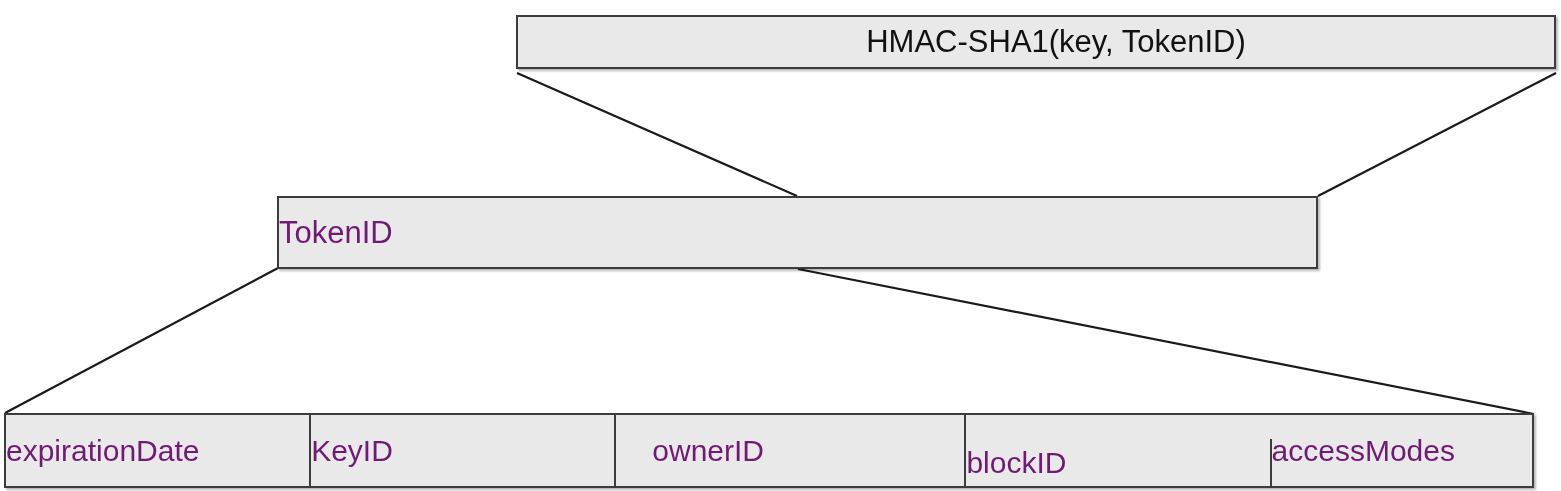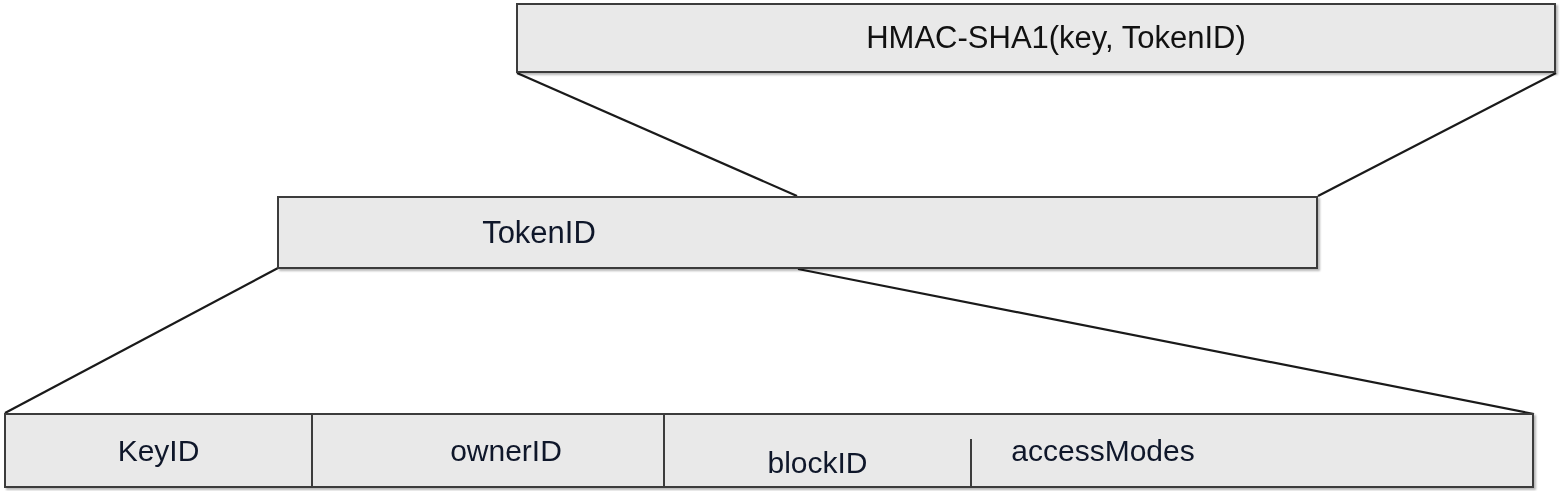--- a/index.html
+++ b/index.html
@@ -43,33 +43,32 @@
     display: flex;
     box-shadow: 2px 2px 2px rgba(0,0,0,0.28);
     border: 2px solid #3c3c3c;
     background: #e9e9e9;
   }
   .split-cell {
     box-sizing: border-box;
     background: #e9e9e9;
     display: flex;
     align-items: center;
-    justify-content: center;
-    color: #0f172a;
+    color: #701a75;
     white-space: nowrap;
     border-right: 2px solid #3c3c3c;
   }
   .split-cell:last-child {
     border-right: none;
   }
   #top-hash-box {
     left: 516px;
-    top: 3px;
+    top: 15px;
     width: 1040px;
-    height: 70px;
+    height: 54px;
     font-size: 31px;
     padding-left: 40px;
   }
   #token-row {
     left: 277px;
     top: 196px;
     width: 1041px;
     height: 73px;
     font-size: 31px;
   }
@@ -104,20 +103,23 @@
     <span>HMAC-SHA1(key, TokenID)</span>
   </div>
 
   <div class="split-row" id="token-row">
     <div class="split-cell cell-tokenid">
       <span>TokenID</span>
     </div>
   </div>
 
   <div class="split-row" id="fields-row">
+    <div class="split-cell fcell-0">
+      <span>expirationDate</span>
+    </div>
     <div class="split-cell fcell-1">
       <span>KeyID</span>
     </div>
     <div class="split-cell fcell-2">
       <span>ownerID</span>
     </div>
     <div class="split-cell fcell-3">
       <span>blockID</span>
     </div>
     <div class="split-cell fcell-4">

